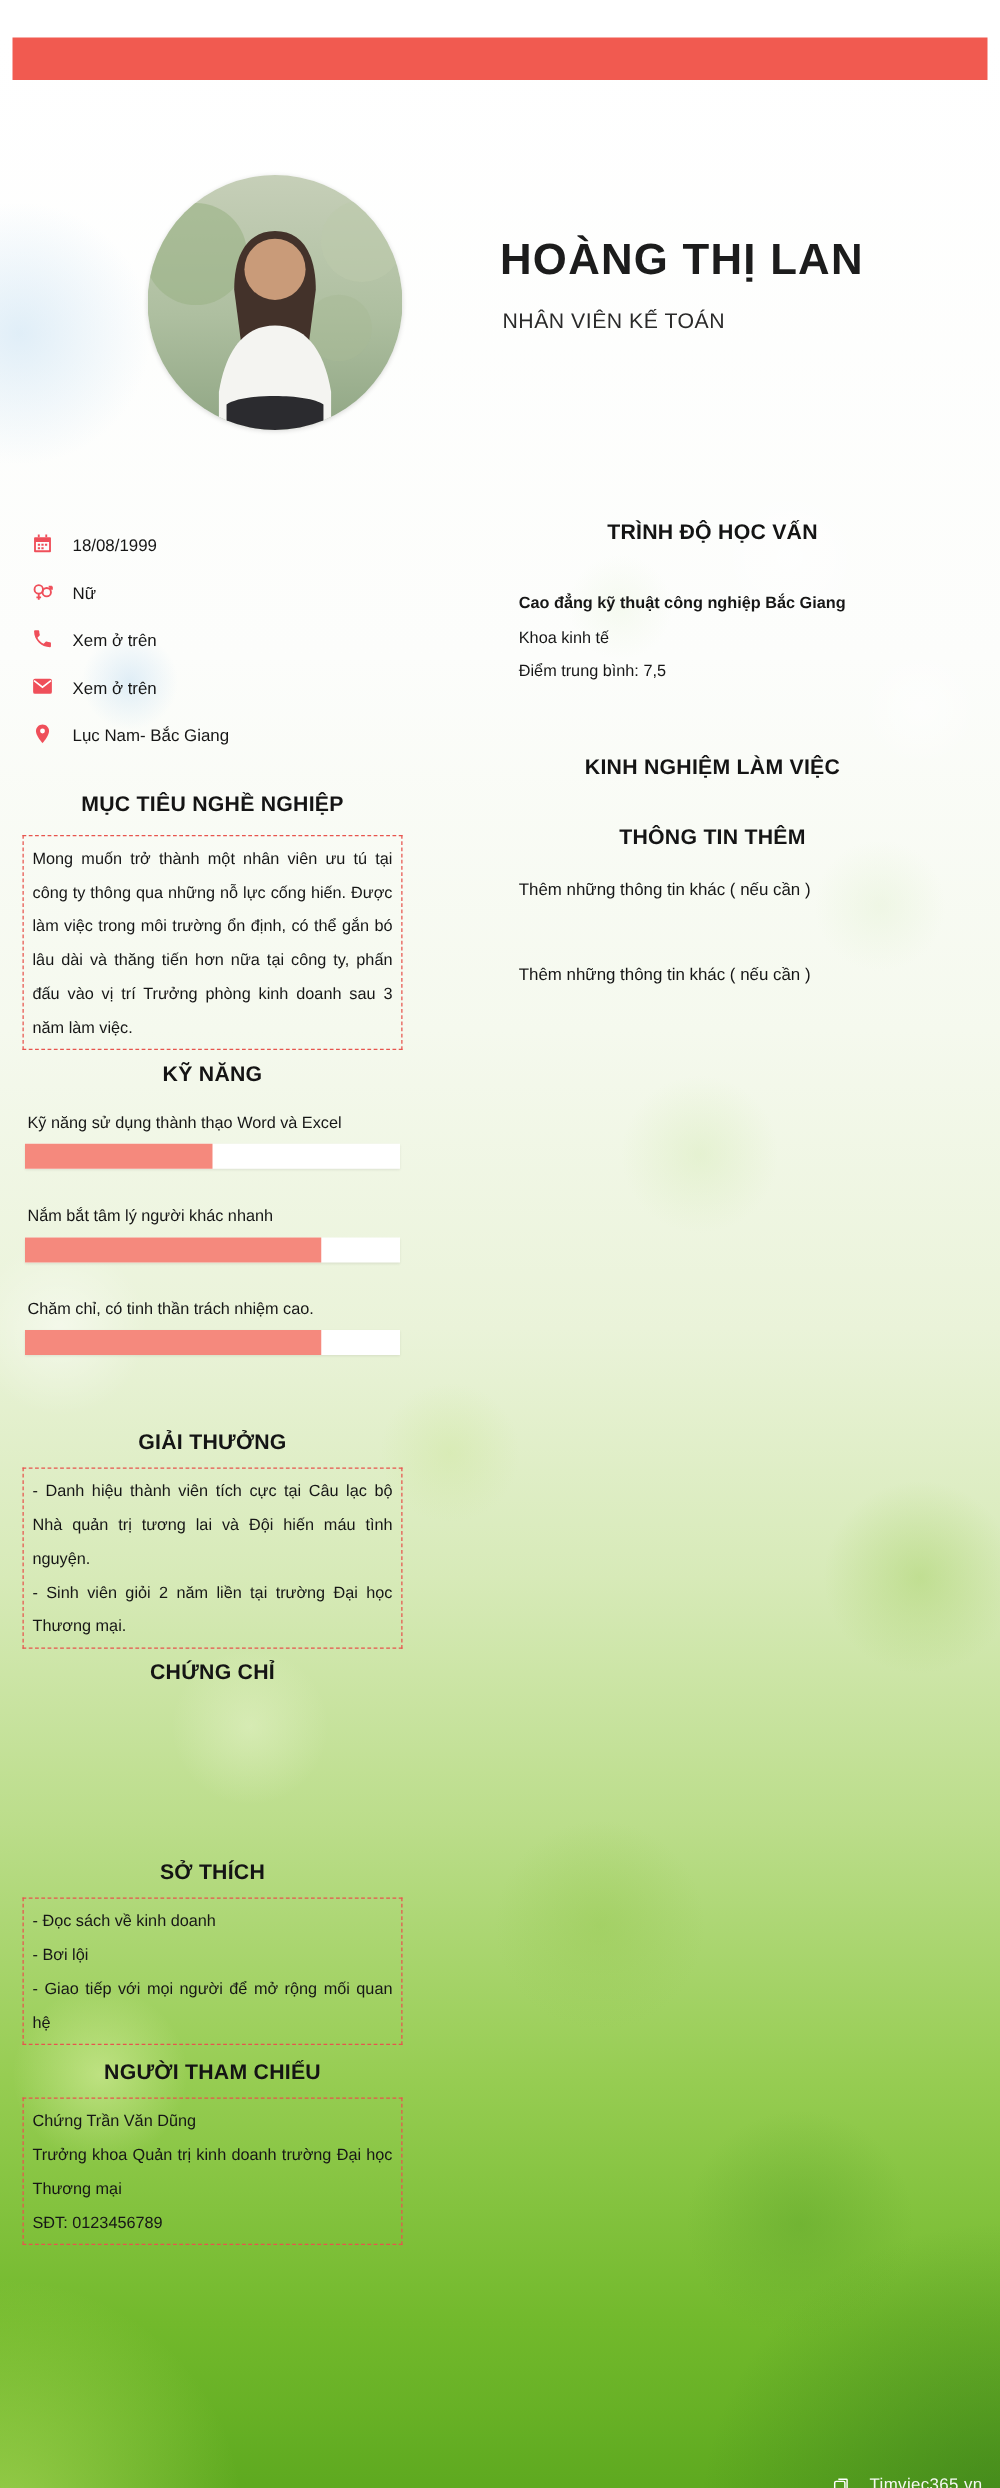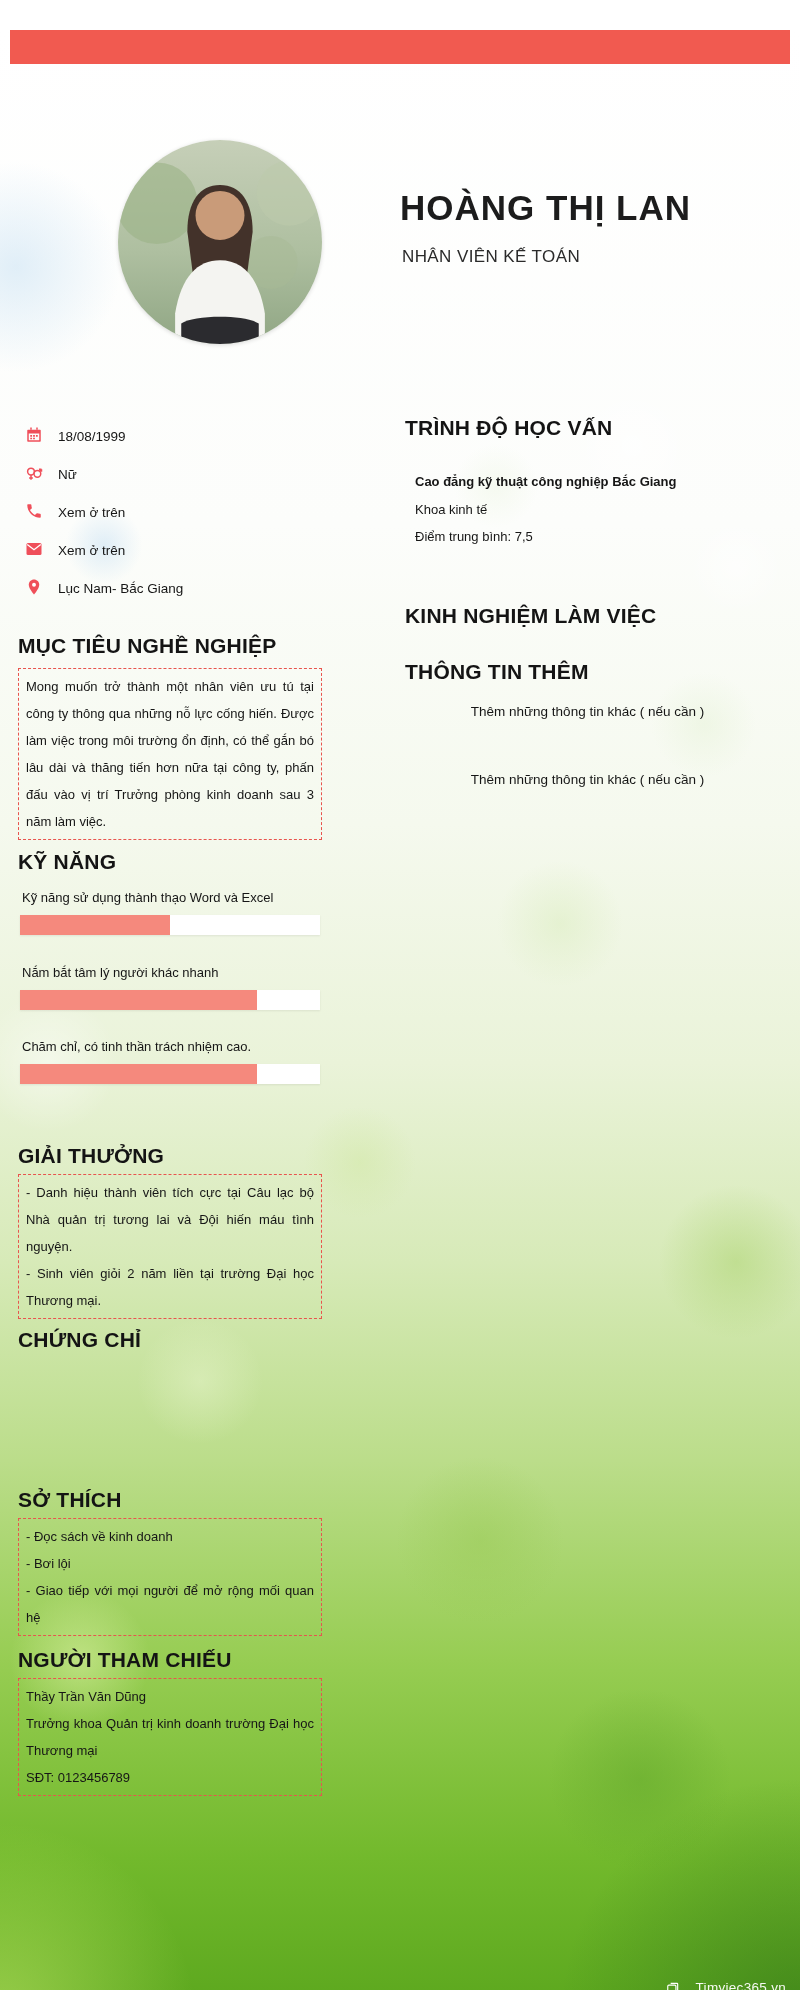--- a/index.html
+++ b/index.html
@@ -43,37 +43,37 @@
 
   .name { left:400px; top:160px; width:390px; font-size:35px; font-weight:700; color:#1c1c1c; letter-spacing:1px; }
   .jobtitle { left:402px; top:219px; width:390px; font-size:17px; color:#2a2a2a; letter-spacing:0.4px; }
 
   .contact { left:25px; top:378px; width:300px; }
   .contact-row { display:flex; align-items:flex-end; height:38px; }
   .contact-icon { width:18px; height:18px; flex:0 0 18px; display:flex; }
   .contact-icon svg { width:18px; height:18px; }
   .contact-text { margin-left:15px; font-size:13.5px; color:#161616; }
 
-  .heading { font-size:21px; font-weight:700; color:#141414; letter-spacing:0.2px; }
+  .heading { font-size:17px; font-weight:700; color:#141414; text-align:center; letter-spacing:0.2px; }
   .left-heading { left:18px; width:304px; }
   .right-heading { left:405px; width:330px; }
 
   .dashed-box {
     left:18px; width:304px; border:1px dashed #e8544e;
     padding:4px 7px; font-size:13px; color:#161616;
     line-height:27px; text-align:justify;
   }
 
   .skill-label { left:22px; width:300px; font-size:13px; color:#161616; }
   .skill-bar { left:20px; width:300px; height:20px; background:#ffffff; box-shadow:0 1px 2px rgba(0,0,0,0.08); }
   .skill-fill { height:100%; background:#f5897d; }
 
   .edu-line { left:415px; width:345px; font-size:13px; color:#161616; }
   .edu-school { font-weight:700; }
-  .note-line { left:415px; width:345px; font-size:13.5px; color:#161616;text-align:center; }
+  .note-line { left:415px; width:345px; font-size:13.5px; color:#161616; }
 
   .watermark {
     top:1952px; right:14px; display:flex; align-items:center; gap:16px;
     color:rgba(255,255,255,0.95); font-size:13.5px; letter-spacing:0.3px;
   }
   .watermark svg { width:14px; height:14px; }
 </style>
 </head>
 <body>
 
@@ -186,21 +186,21 @@
 
   <h2 class="abs heading left-heading" style="top:1460px">SỞ THÍCH</h2>
   <div class="abs dashed-box" style="top:1490px">
     <div>- Đọc sách về kinh doanh</div>
     <div>- Bơi lội</div>
     <div>- Giao tiếp với mọi người để mở rộng mối quan hệ</div>
   </div>
 
   <h2 class="abs heading left-heading" style="top:1620px">NGƯỜI THAM CHIẾU</h2>
   <div class="abs dashed-box" style="top:1650px">
-    <div>Thầy Trần Văn Dũng</div>
+    <div>Chứng Trần Văn Dũng</div>
     <div>Trưởng khoa Quản trị kinh doanh trường Đại học Thương mại</div>
     <div>SĐT: 0123456789</div>
   </div>
 
   <h2 class="abs heading right-heading" style="top:388px">TRÌNH ĐỘ HỌC VẤN</h2>
   <div class="abs edu-line edu-school" style="top:446px">Cao đẳng kỹ thuật công nghiệp Bắc Giang</div>
   <div class="abs edu-line" style="top:474px">Khoa kinh tế</div>
   <div class="abs edu-line" style="top:501px">Điểm trung bình: 7,5</div>
 
   <h2 class="abs heading right-heading" style="top:632px">THÔNG TIN THÊM</h2>

